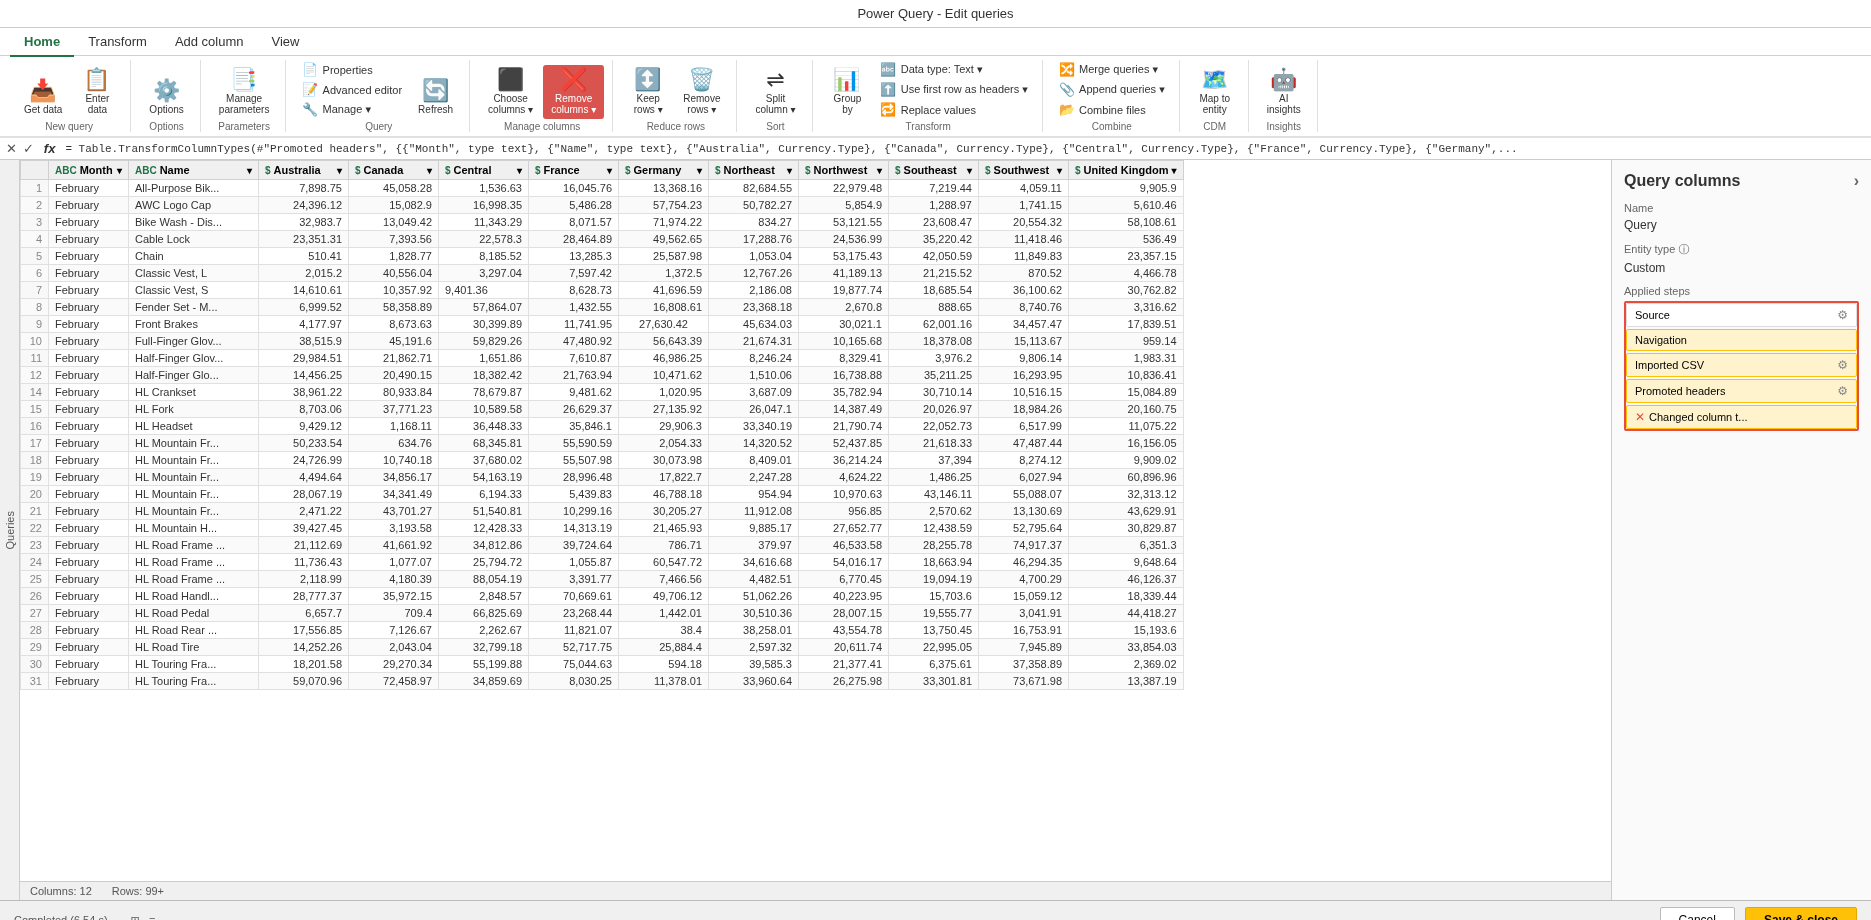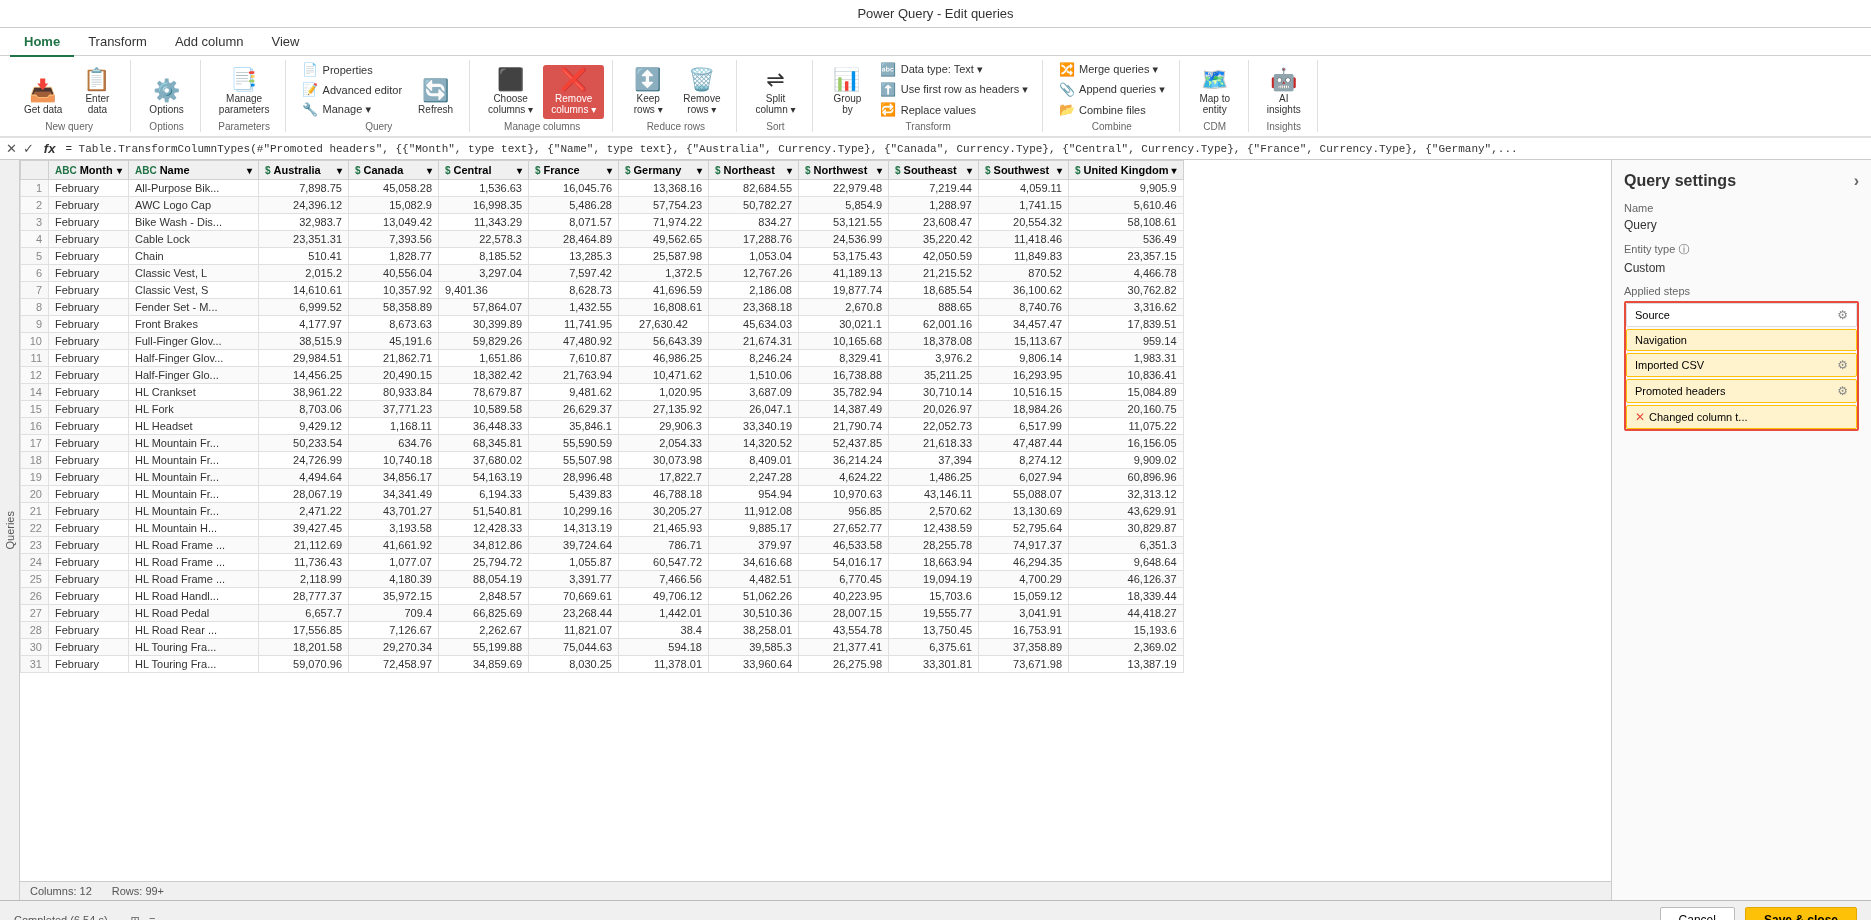--- a/index.html
+++ b/index.html
@@ -1051,20 +1051,35 @@
               <td style="text-align: right;">2,262.67</td>
               <td style="text-align: right;">11,821.07</td>
               <td style="text-align: right;">38.4</td>
               <td style="text-align: right;">38,258.01</td>
               <td style="text-align: right;">43,554.78</td>
               <td style="text-align: right;">13,750.45</td>
               <td style="text-align: right;">16,753.91</td>
               <td style="text-align: right;">15,193.6</td>
             </tr>
             <tr>
+              <td class="row-num">29</td>
+              <td>February</td>
+              <td>HL Road Tire</td>
+              <td style="text-align: right;">14,252.26</td>
+              <td style="text-align: right;">2,043.04</td>
+              <td style="text-align: right;">32,799.18</td>
+              <td style="text-align: right;">52,717.75</td>
+              <td style="text-align: right;">25,884.4</td>
+              <td style="text-align: right;">2,597.32</td>
+              <td style="text-align: right;">20,611.74</td>
+              <td style="text-align: right;">22,995.05</td>
+              <td style="text-align: right;">7,945.89</td>
+              <td style="text-align: right;">33,854.03</td>
+            </tr>
+            <tr>
               <td class="row-num">30</td>
               <td>February</td>
               <td>HL Touring Fra...</td>
               <td style="text-align: right;">18,201.58</td>
               <td style="text-align: right;">29,270.34</td>
               <td style="text-align: right;">55,199.88</td>
               <td style="text-align: right;">75,044.63</td>
               <td style="text-align: right;">594.18</td>
               <td style="text-align: right;">39,585.3</td>
               <td style="text-align: right;">21,377.41</td>
@@ -1091,21 +1106,21 @@
       </table>
     </div>
     <div class="status-bar">
       <span>Columns: 12</span>
       <span>Rows: 99+</span>
     </div>
   </div>
 
   <div class="right-panel">
     <div class="panel-title">
-      <span>Query settings</span>
+      <span>Query columns</span>
       <span class="panel-close-btn">›</span>
     </div>
 
     <div class="panel-section-label">Name</div>
     <div class="panel-value">Query</div>
 
     <div class="panel-section-label">
       <span>Entity type</span>
       <span> ⓘ</span>
     </div>

